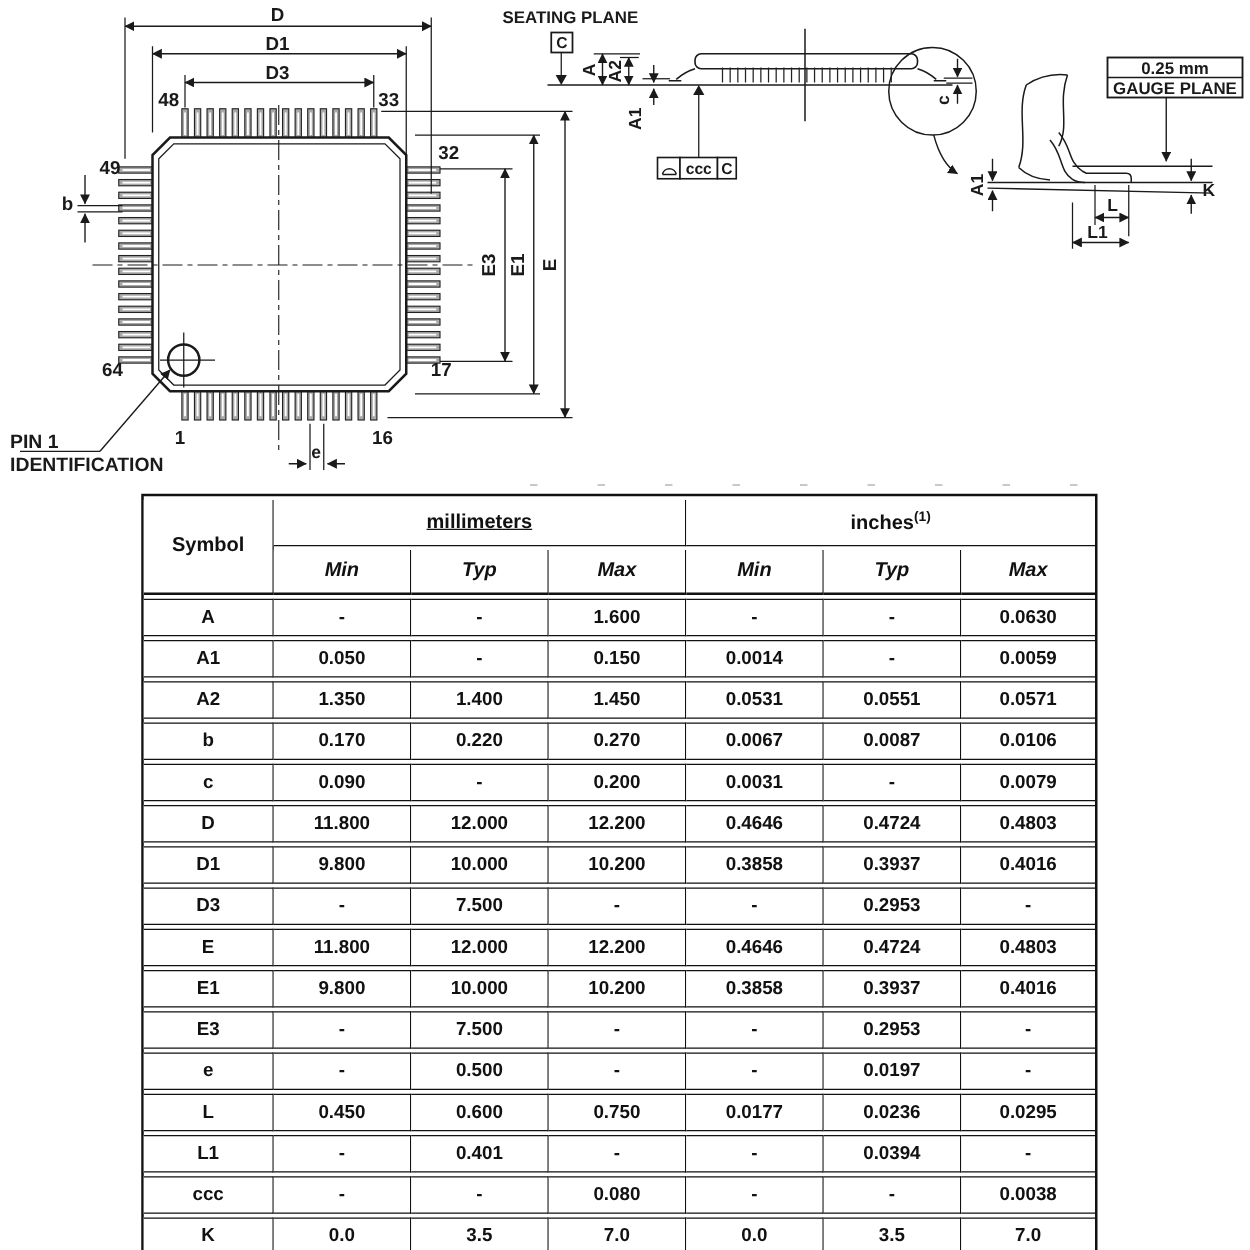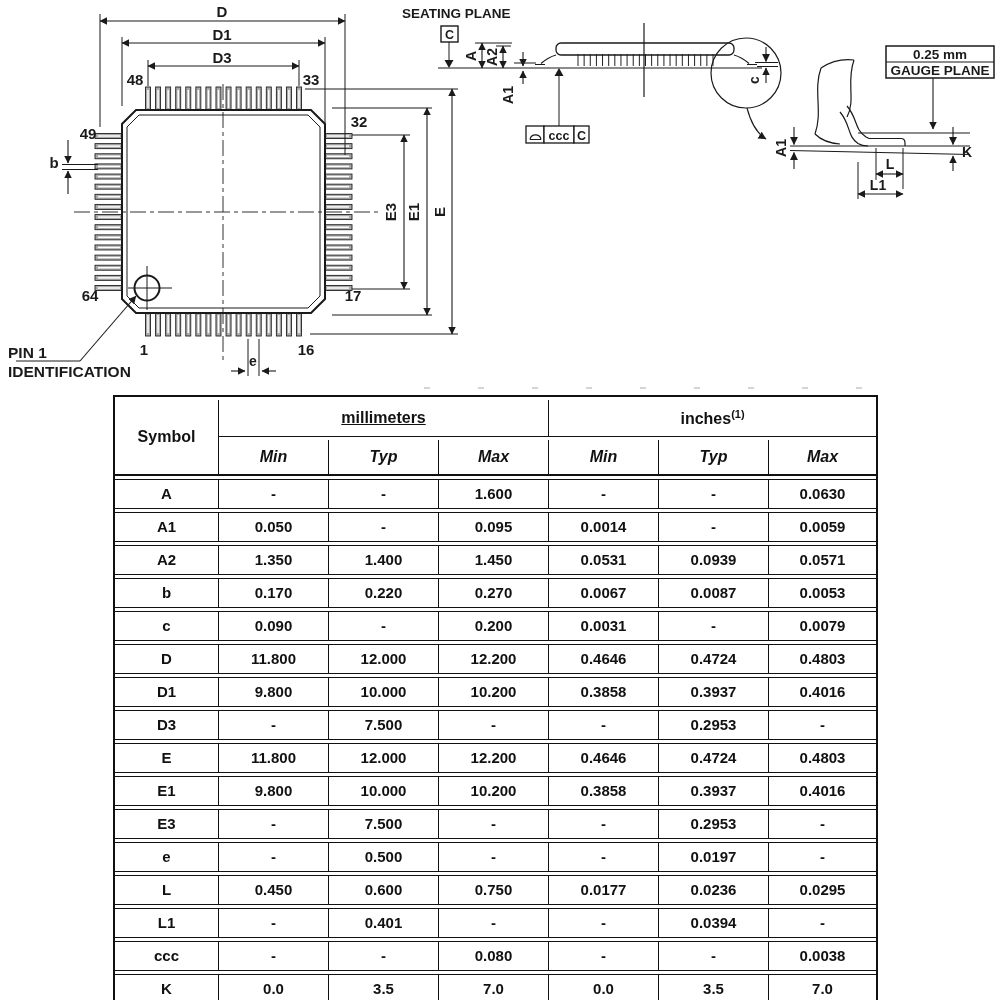--- a/index.html
+++ b/index.html
@@ -378,42 +378,42 @@
           <td class="vsep">-</td>
           <td class="vsep">1.600</td>
           <td class="vsep">-</td>
           <td class="vsep">-</td>
           <td>0.0630</td>
         </tr>
         <tr>
           <td class="vsep">A1</td>
           <td class="vsep">0.050</td>
           <td class="vsep">-</td>
-          <td class="vsep">0.095</td>
+          <td class="vsep">0.150</td>
           <td class="vsep">0.0014</td>
           <td class="vsep">-</td>
           <td>0.0059</td>
         </tr>
         <tr>
           <td class="vsep">A2</td>
           <td class="vsep">1.350</td>
           <td class="vsep">1.400</td>
           <td class="vsep">1.450</td>
           <td class="vsep">0.0531</td>
-          <td class="vsep">0.0939</td>
+          <td class="vsep">0.0551</td>
           <td>0.0571</td>
         </tr>
         <tr>
           <td class="vsep">b</td>
           <td class="vsep">0.170</td>
           <td class="vsep">0.220</td>
           <td class="vsep">0.270</td>
           <td class="vsep">0.0067</td>
           <td class="vsep">0.0087</td>
-          <td>0.0053</td>
+          <td>0.0106</td>
         </tr>
         <tr>
           <td class="vsep">c</td>
           <td class="vsep">0.090</td>
           <td class="vsep">-</td>
           <td class="vsep">0.200</td>
           <td class="vsep">0.0031</td>
           <td class="vsep">-</td>
           <td>0.0079</td>
         </tr>

